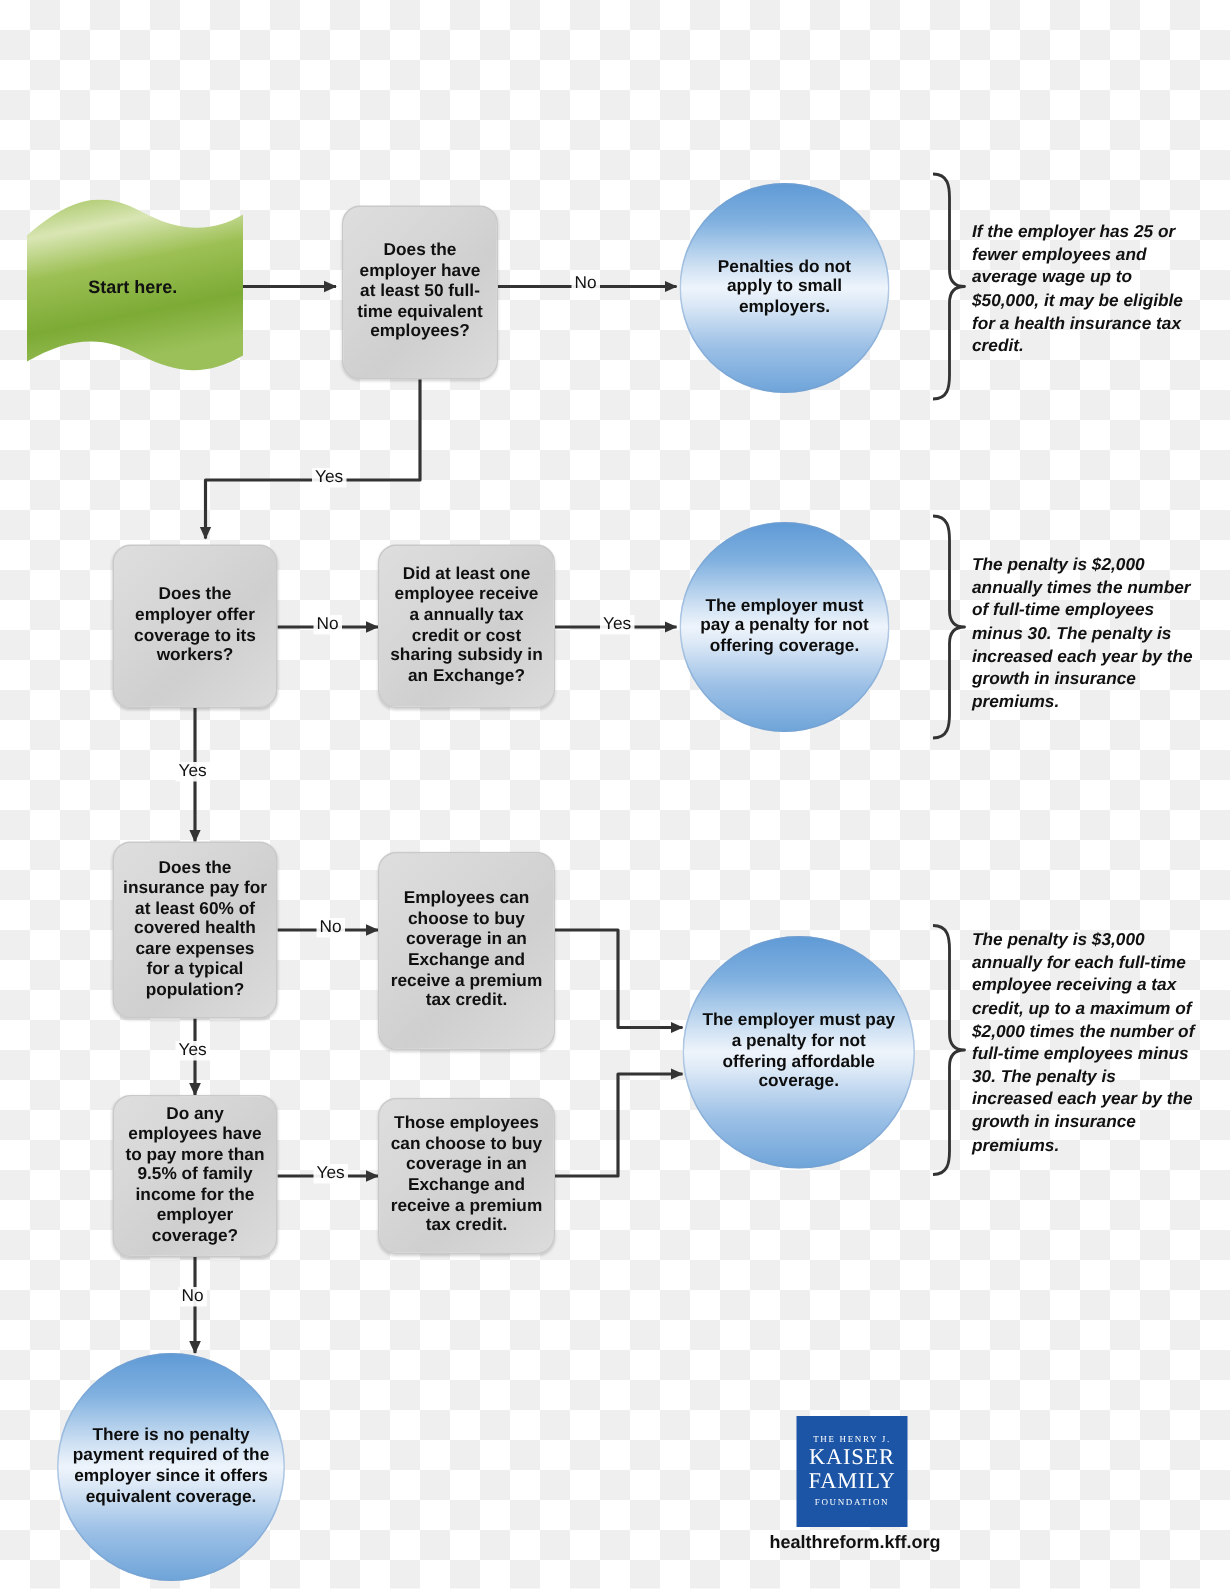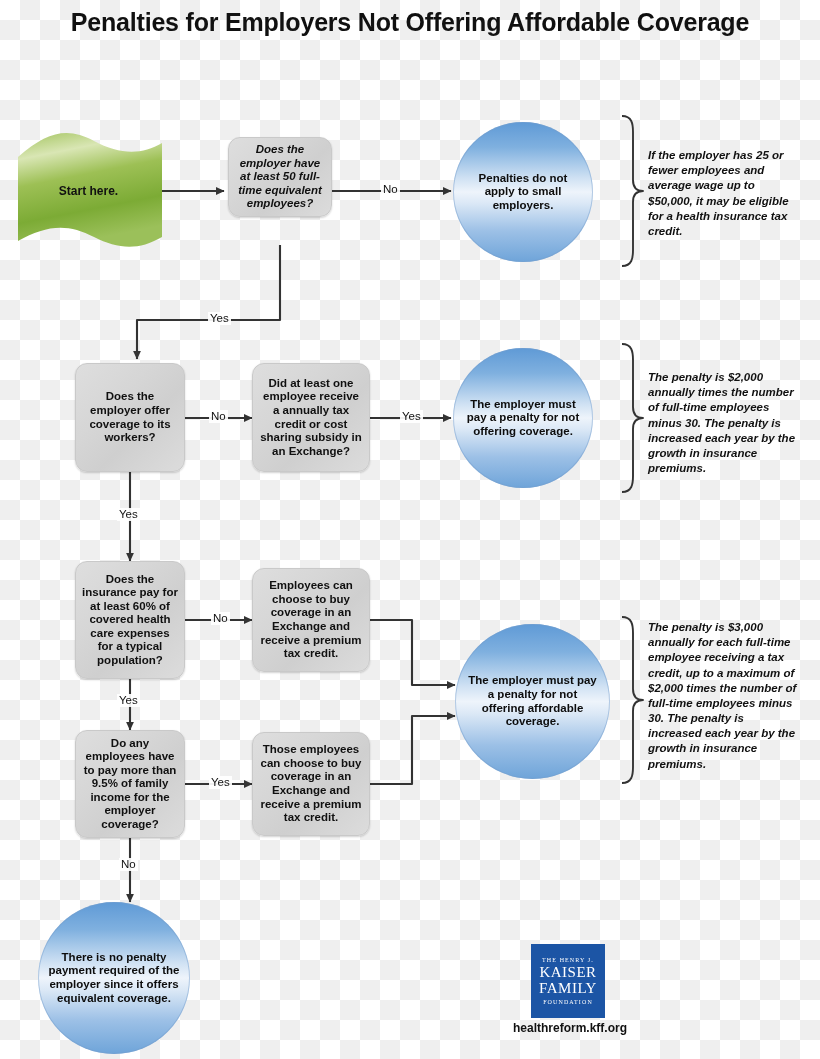--- a/index.html
+++ b/index.html
@@ -97,21 +97,20 @@
   #kff-url{
     position:absolute;left:470px;top:1021px;width:200px;text-align:center;
     font-weight:bold;font-size:12px;color:#111;
     font-family:"Liberation Sans", sans-serif;
   }
 </style>
 </head>
 <body>
 
 <div id="title">
-  <span class="l1">Penalties for Employers Not Offering Affordable Coverage</span>
 </div>
 
 <svg id="wires" viewBox="0 0 820 1059">
   <defs>
     <marker id="ah" markerWidth="9" markerHeight="9" refX="8" refY="4.5" orient="auto" markerUnits="userSpaceOnUse">
       <path d="M0,0.6 L8.6,4.5 L0,8.4 z" fill="#333"></path>
     </marker>
   </defs>
   <g fill="none" stroke="#333" stroke-width="2.1" stroke-linecap="butt" stroke-linejoin="round">
 
@@ -165,37 +164,37 @@
              C42,-2 62,-6 88,8
              C114,22 136,22 156,10
              L156,104
              C132,118 112,116 88,104
              C62,90 40,92 12,108
              Z" fill="url(#greenGrad)"></path>
   </svg>
 </div>
 <div id="start-label">Start here.</div>
 
-<div class="node box" style="left:228px;top:137px;width:104px;height:80px;font-style:italic;">
+<div class="node box" style="left:228px;top:137px;width:104px;height:116px;">
   <div class="txt">Does the employer have at least 50 full-time equivalent employees?</div>
 </div>
 
 <div class="node box" style="left:75px;top:363px;width:110px;height:109px;justify-content:center;">
   <div class="txt">Does the employer offer coverage to its workers?</div>
 </div>
 
 <div class="node box" style="left:252px;top:363px;width:118px;height:109px;">
   <div class="txt">Did at least one employee receive a annually tax credit or cost sharing subsidy in an Exchange?</div>
 </div>
 
 <div class="node box" style="left:75px;top:561px;width:110px;height:118px;">
   <div class="txt">Does the insurance pay for at least 60% of covered health care expenses for a typical population?</div>
 </div>
 
-<div class="node box" style="left:252px;top:568px;width:118px;height:104px;">
+<div class="node box" style="left:252px;top:568px;width:118px;height:132px;">
   <div class="txt">Employees can choose to buy coverage in an Exchange and receive a premium tax credit.</div>
 </div>
 
 <div class="node box" style="left:75px;top:730px;width:110px;height:108px;">
   <div class="txt">Do any employees have to pay more than 9.5% of family income for the employer coverage?</div>
 </div>
 
 <div class="node box" style="left:252px;top:732px;width:118px;height:104px;">
   <div class="txt">Those employees can choose to buy coverage in an Exchange and receive a premium tax credit.</div>
 </div>

